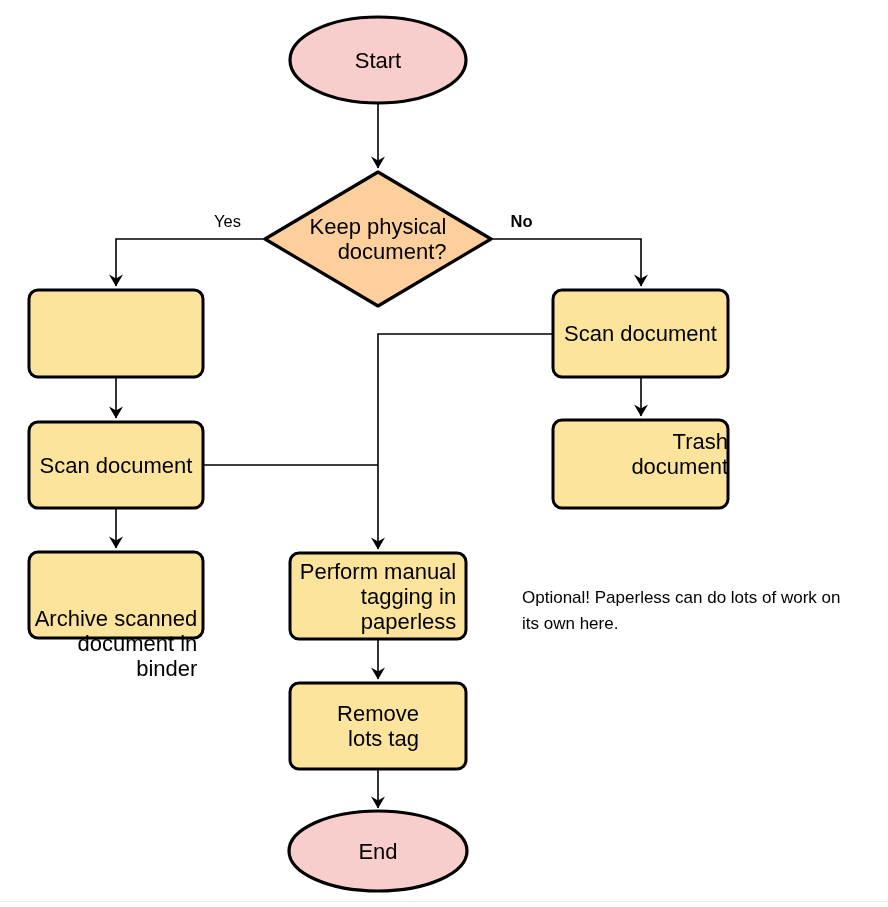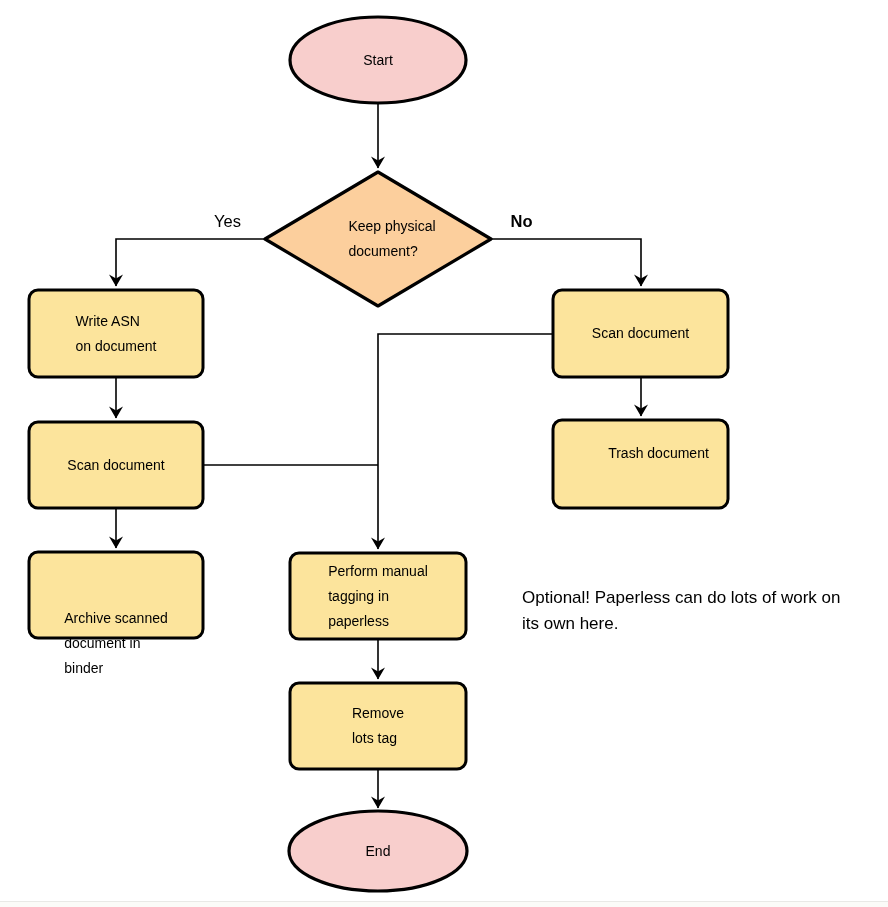--- a/index.html
+++ b/index.html
@@ -32,22 +32,22 @@
   }
   .shape-terminator { fill: var(--terminator-fill); stroke-width: 3.2; }
   .shape-decision  { fill: var(--decision-fill); stroke-width: 3.2; stroke-linejoin: round; }
   .shape-process   { fill: var(--process-fill); }
 
   .node-label {
     position: absolute;
     display: flex;
     align-items: center;
     justify-content: center;
-    text-align: left;
-    font-size: 14px;
+    text-align: right;
+    font-size: 22px;
     line-height: 25px;
     white-space: pre-line;
     pointer-events: none;
   }
   .edge-label {
     position: absolute;
     text-align: center;
     font-size: 16.5px;
     line-height: 18px;
   }
@@ -101,24 +101,22 @@
       <rect class="shape shape-process" x="29" y="552" width="174" height="86" rx="9"></rect>
       <rect class="shape shape-process" x="553" y="290" width="175" height="87" rx="9"></rect>
       <rect class="shape shape-process" x="553" y="420" width="175" height="88" rx="9"></rect>
       <rect class="shape shape-process" x="290" y="553" width="176" height="86" rx="9"></rect>
       <rect class="shape shape-process" x="290" y="683" width="176" height="86" rx="9"></rect>
       <ellipse class="shape shape-terminator" cx="378" cy="851" rx="89" ry="40"></ellipse>
     </g>
   </svg>
 
   <div class="node-label" style="left:289px; top:17px; width:178px; height:86px;">Start</div>
-  <div class="node-label" style="left:279px; top:172px; width:226px; height:134px;">Keep physical
+  <div class="node-label" style="left:265px; top:172px; width:226px; height:134px;">Keep physical
 document?</div>
-  <div class="node-label" style="left:29px; top:290px; width:174px; height:87px;">Write ASN
-on document</div>
   <div class="node-label" style="left:29px; top:422px; width:174px; height:86px;">Scan document</div>
   <div class="node-label" style="left:29px; top:552px; width:174px; height:86px;margin-top:48px;">Archive scanned
 document in
 binder</div>
   <div class="node-label" style="left:553px; top:290px; width:175px; height:87px;">Scan document</div>
   <div class="node-label" style="left:553px; top:420px; width:175px; height:67px;padding-left:36px;">Trash document</div>
   <div class="node-label" style="left:290px; top:553px; width:176px; height:86px;">Perform manual
 tagging in
 paperless</div>
   <div class="node-label" style="left:290px; top:683px; width:176px; height:86px;">Remove

